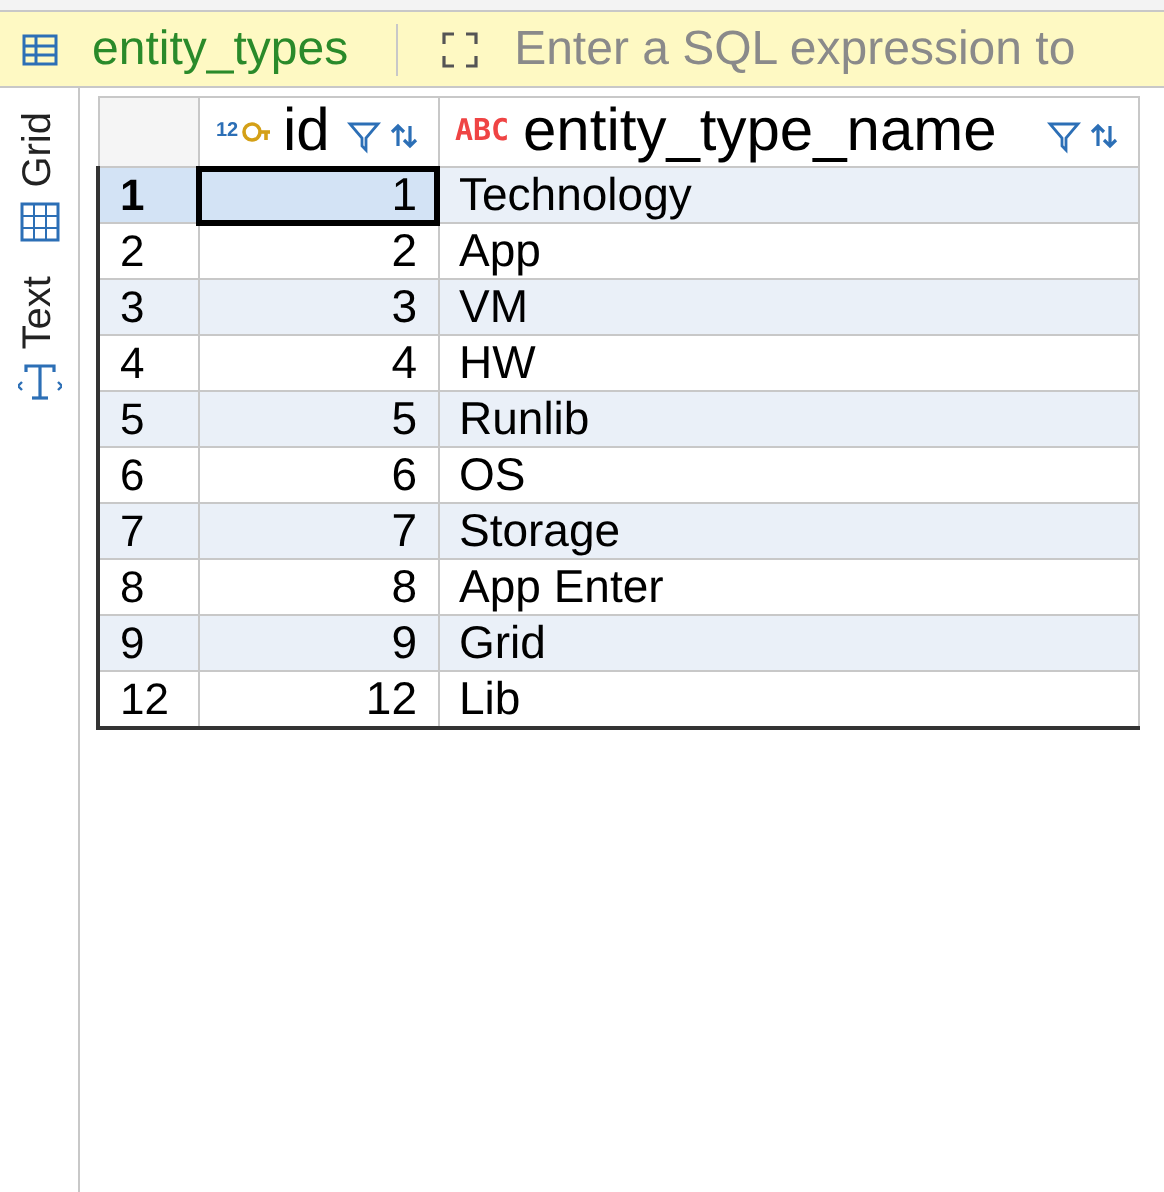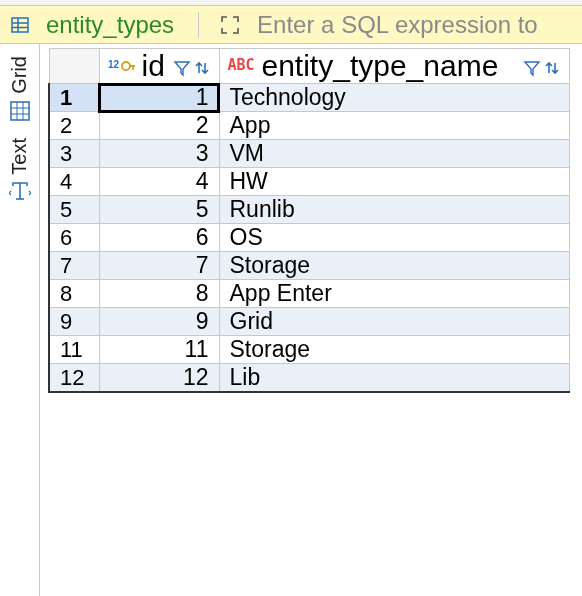--- a/index.html
+++ b/index.html
@@ -259,25 +259,20 @@
             <td class="rownum">8</td>
             <td class="cell num">8</td>
             <td class="cell txt">App Enter</td>
           </tr>
           <tr>
             <td class="rownum">9</td>
             <td class="cell num">9</td>
             <td class="cell txt">Grid</td>
           </tr>
           <tr>
-            <td class="rownum">11</td>
-            <td class="cell num">11</td>
-            <td class="cell txt">Storage</td>
-          </tr>
-          <tr>
             <td class="rownum">12</td>
             <td class="cell num">12</td>
             <td class="cell txt">Lib</td>
           </tr>
         </tbody>
     </table>
   </div>
 </div>
 
 </body></html>

